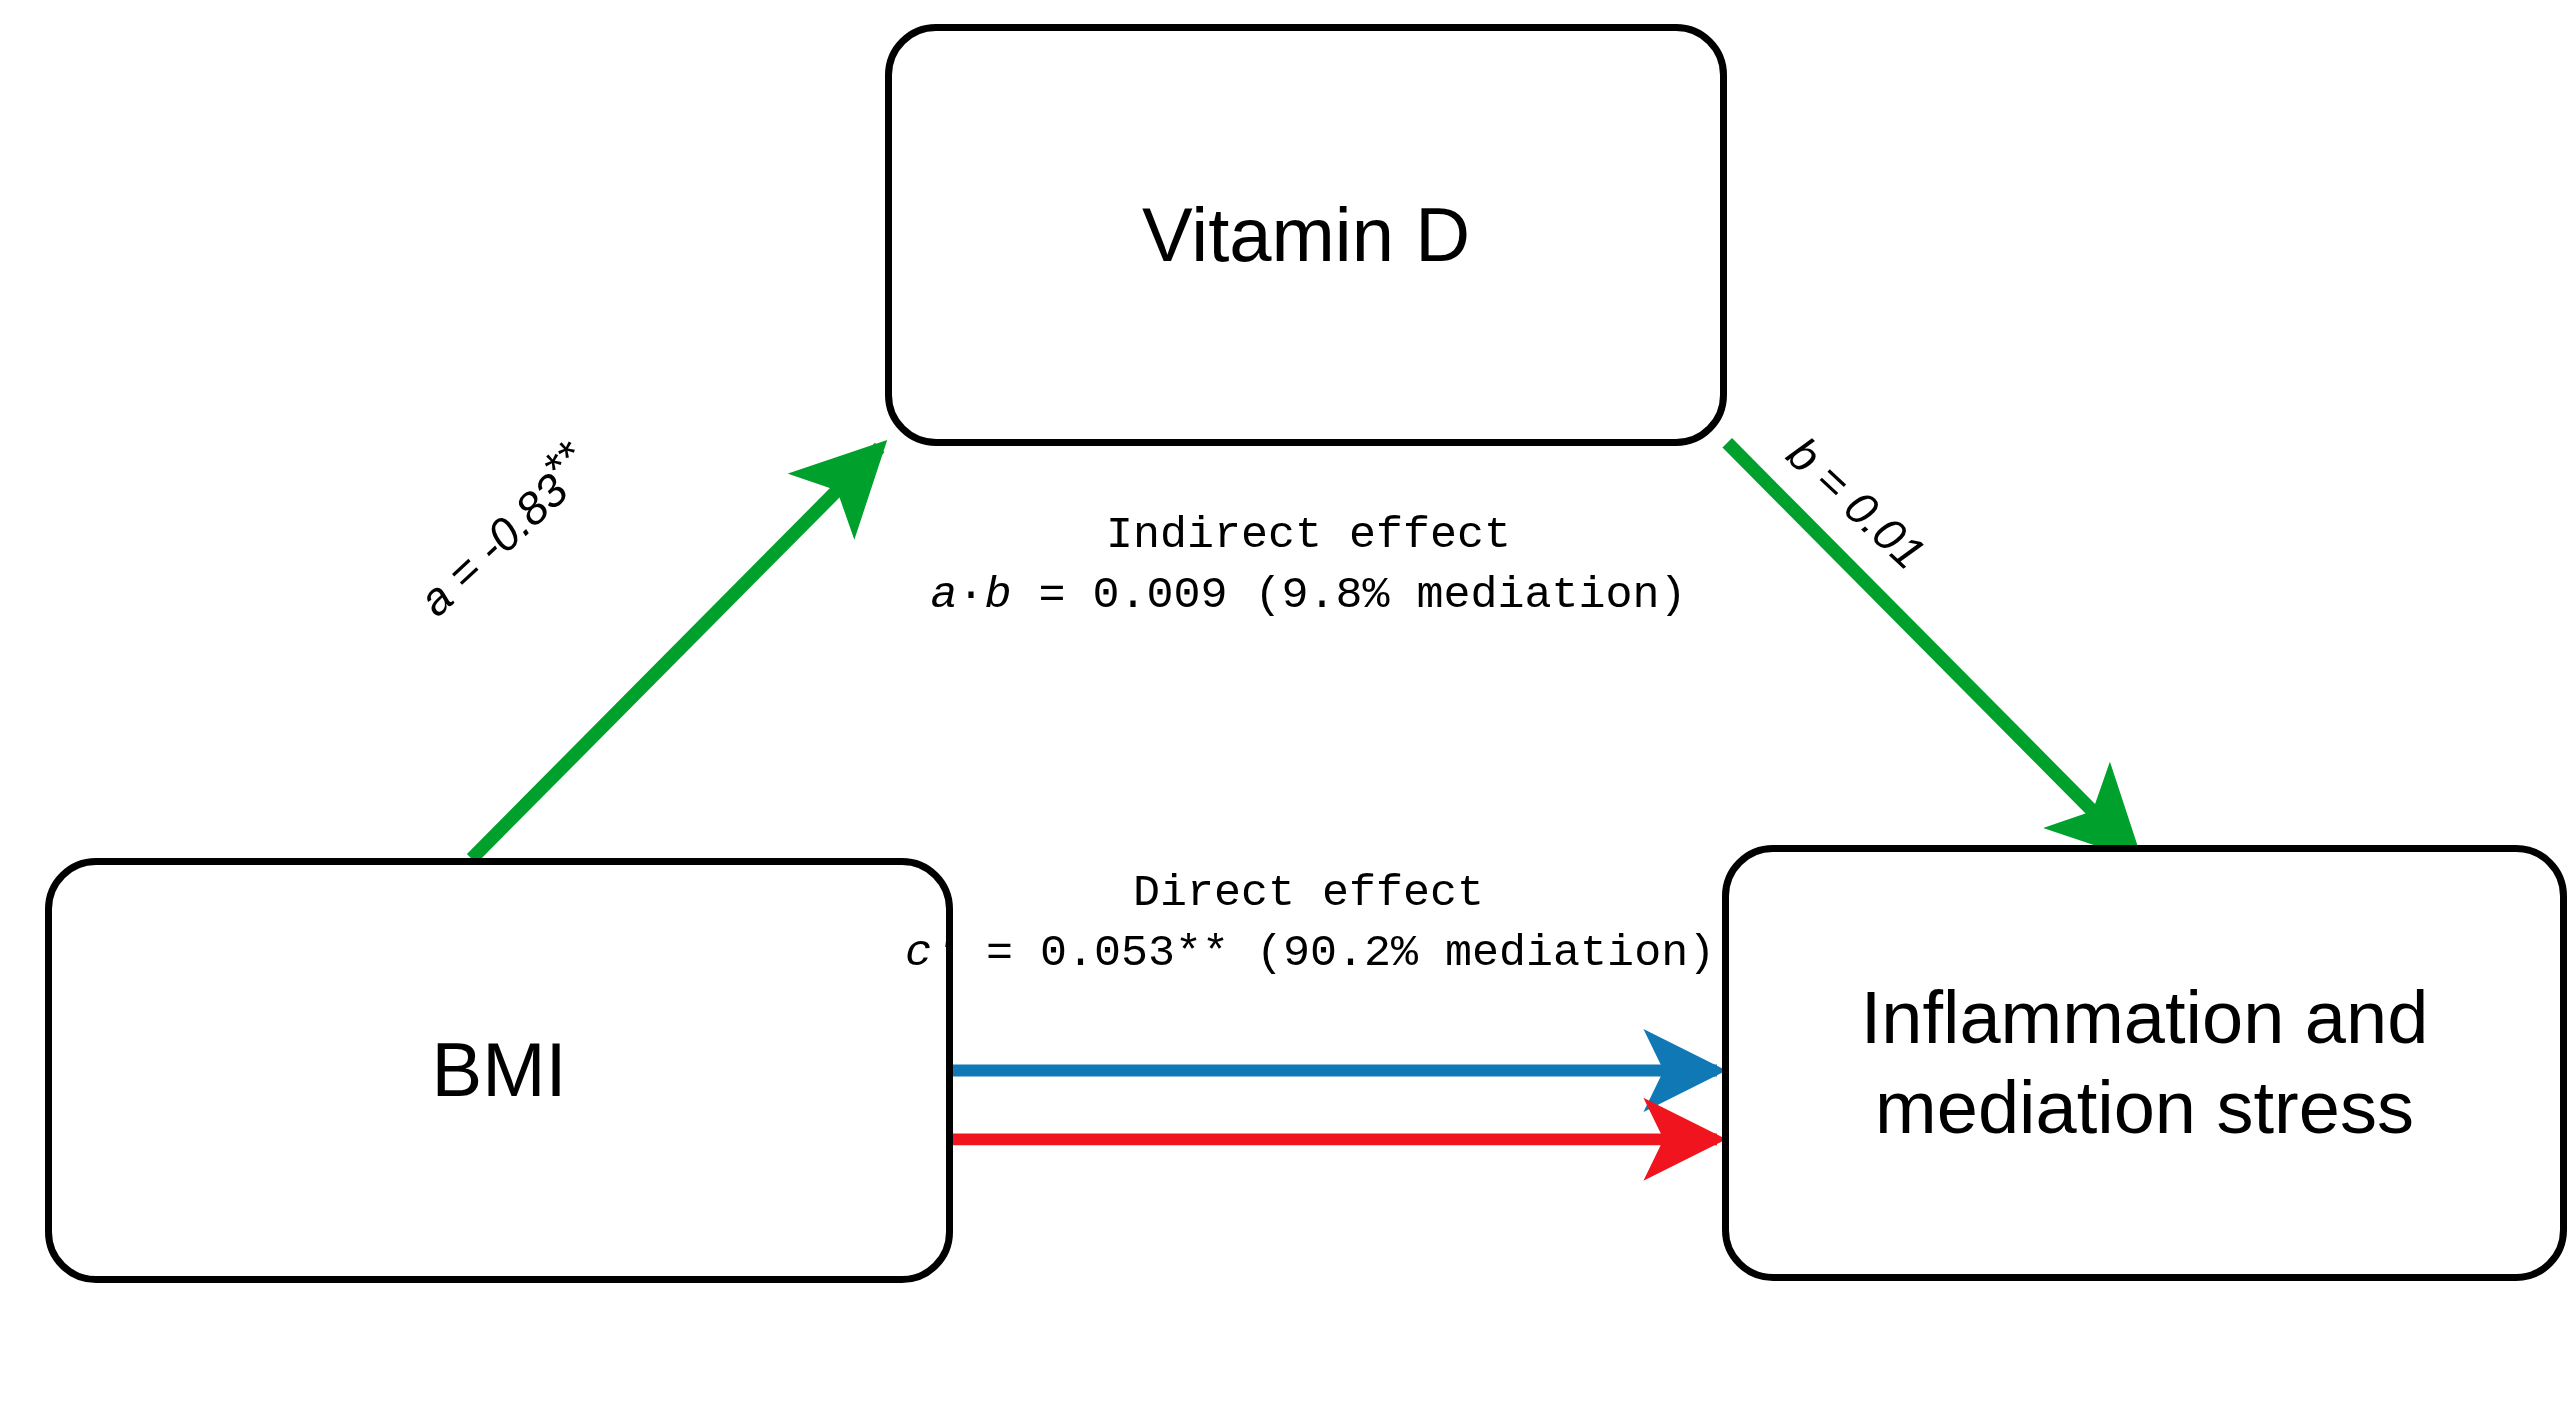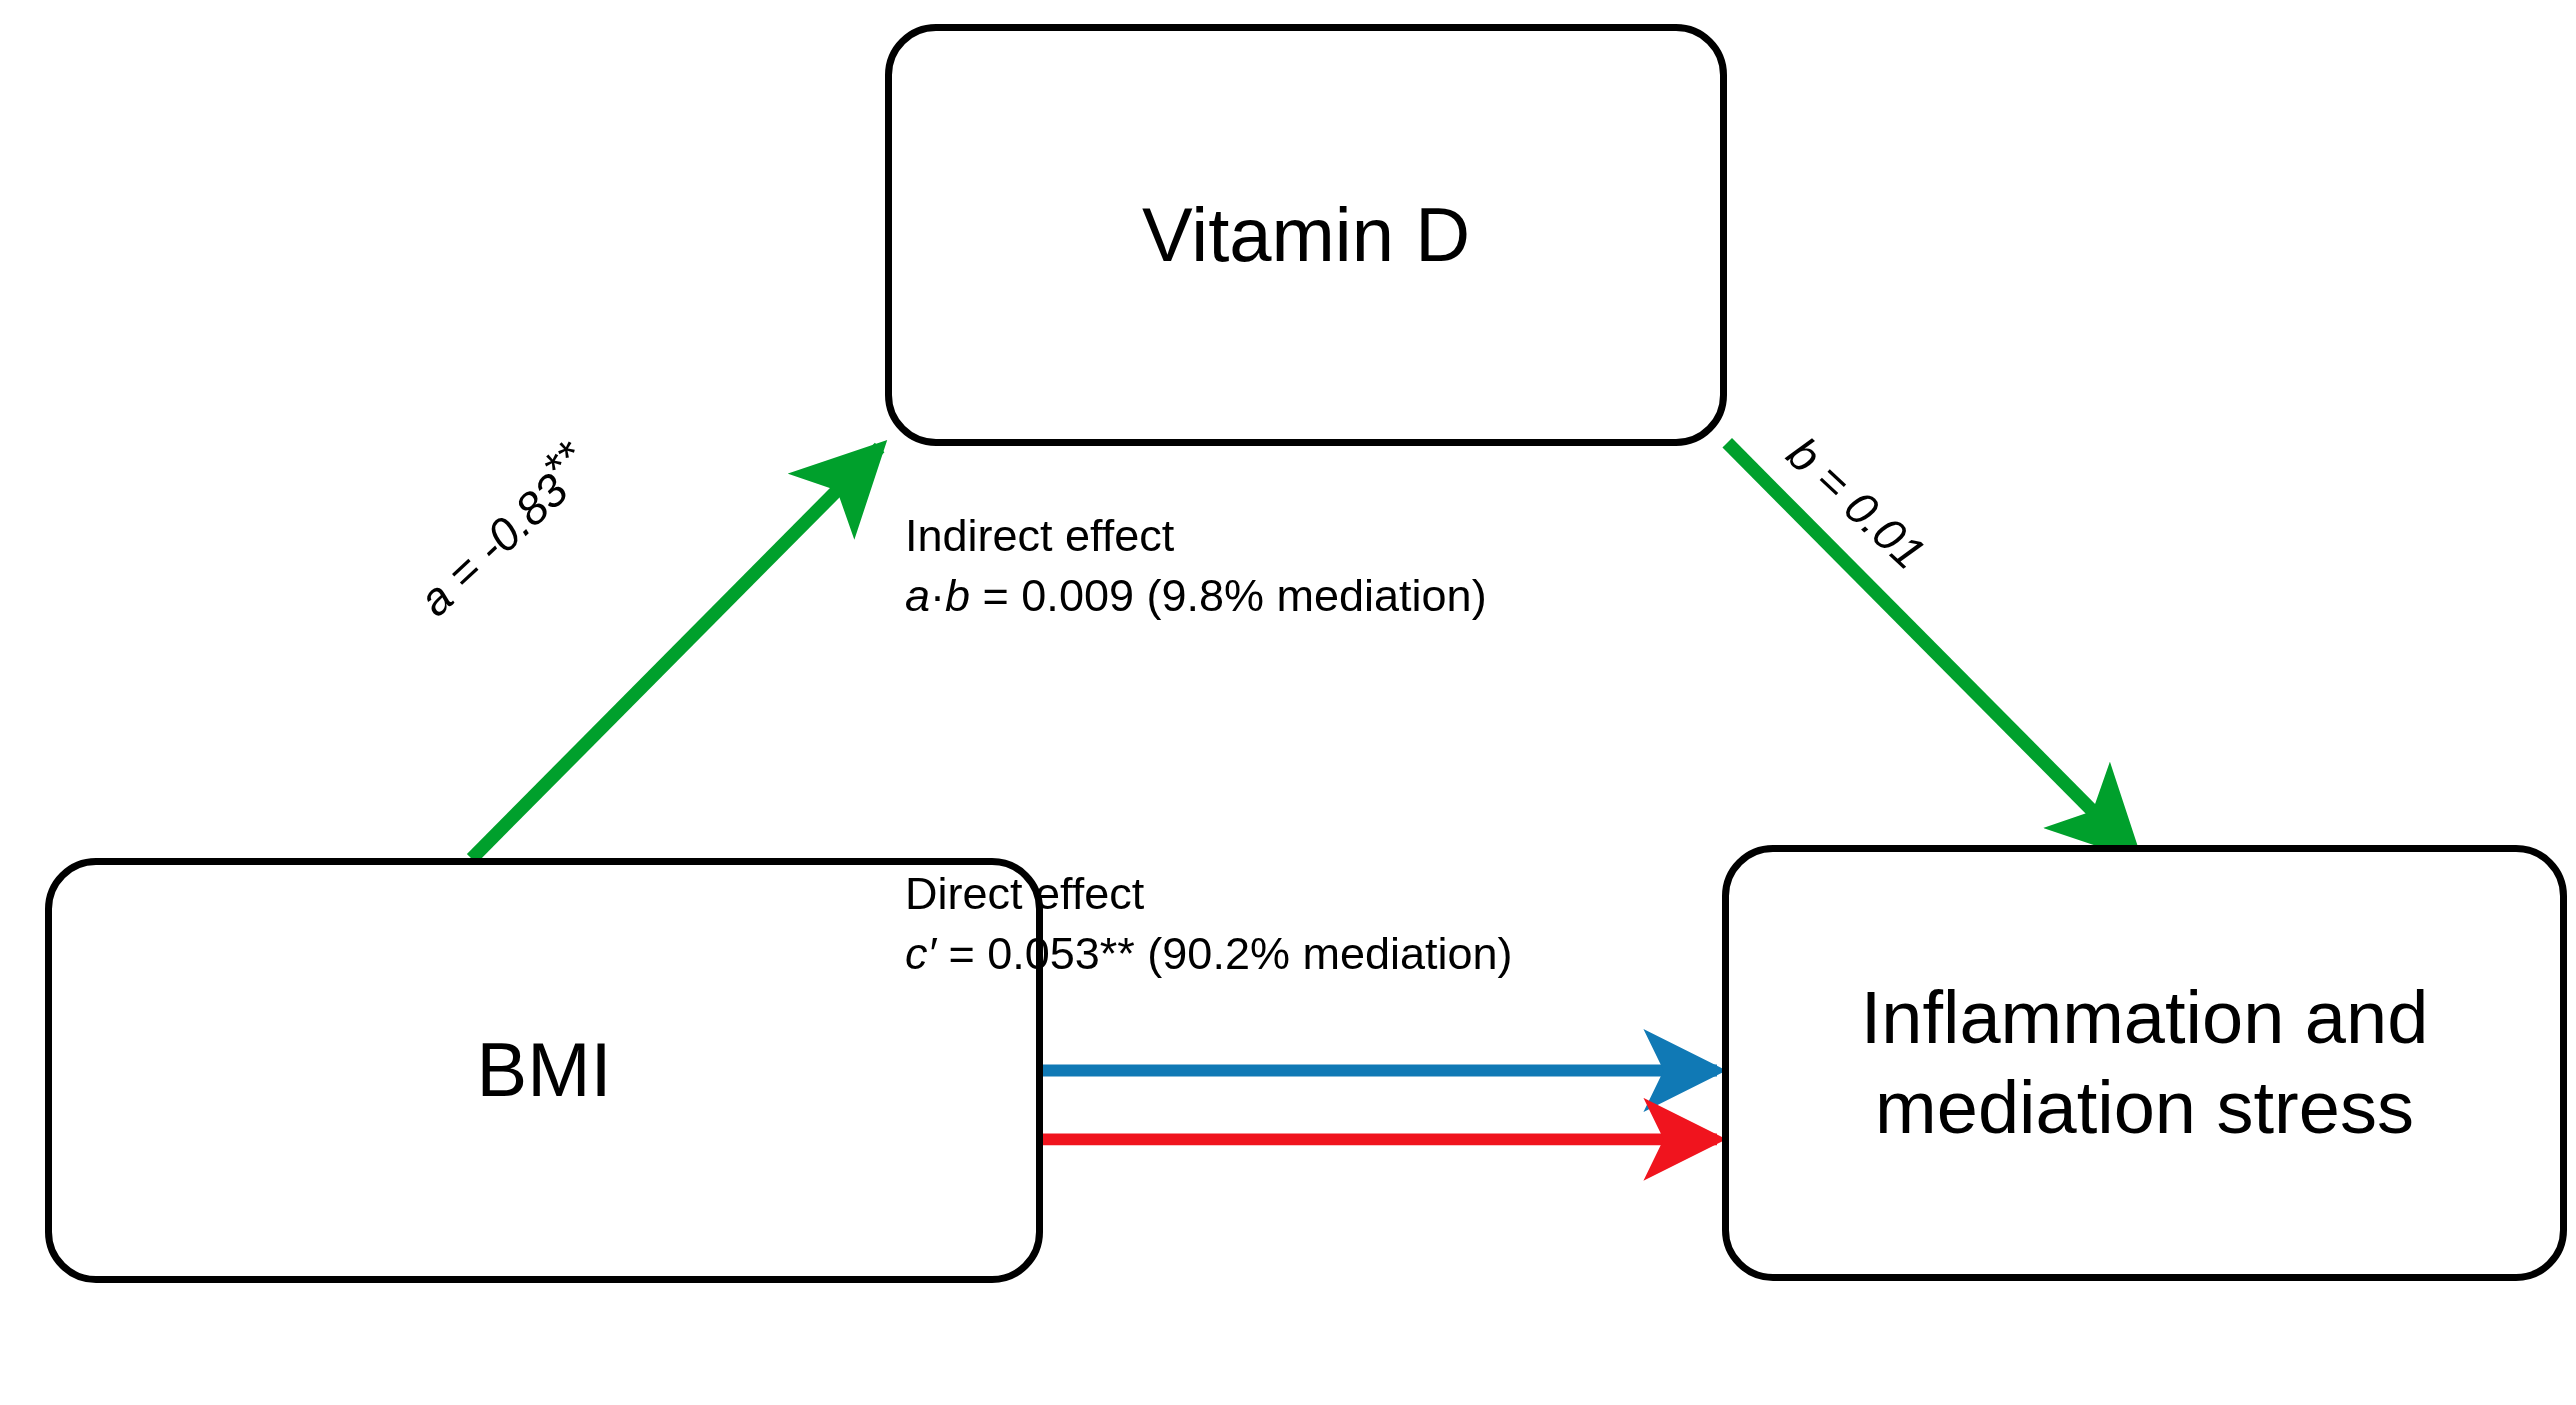--- a/index.html
+++ b/index.html
@@ -45,39 +45,41 @@
   }
   #node-vitamin-d {
     left: 866px;
     top: 24px;
     width: 842px;
     height: 422px;
   }
   #node-bmi {
     left: 26px;
     top: 858px;
-    width: 998px;
+    width: 908px;
     height: 425px;
   }
   #node-outcome {
     left: 1703px;
     top: 845px;
     width: 845px;
     height: 436px;
   }
   #node-outcome .node-label {
     font-size: 74px;
   }
 
   .edge-label {
     position: absolute;
     color: #000000;
     font-size: 45px;
     line-height: 1.33;
     white-space: nowrap;
+    text-align: center;
+    font-family: Liberation Mono, monospace;
   }
   .edge-label em {
     font-style: italic;
   }
   .edge-label .eff-title {
     display: block;
     font-style: normal;
   }
   .edge-label .eff-value {
     display: block;

